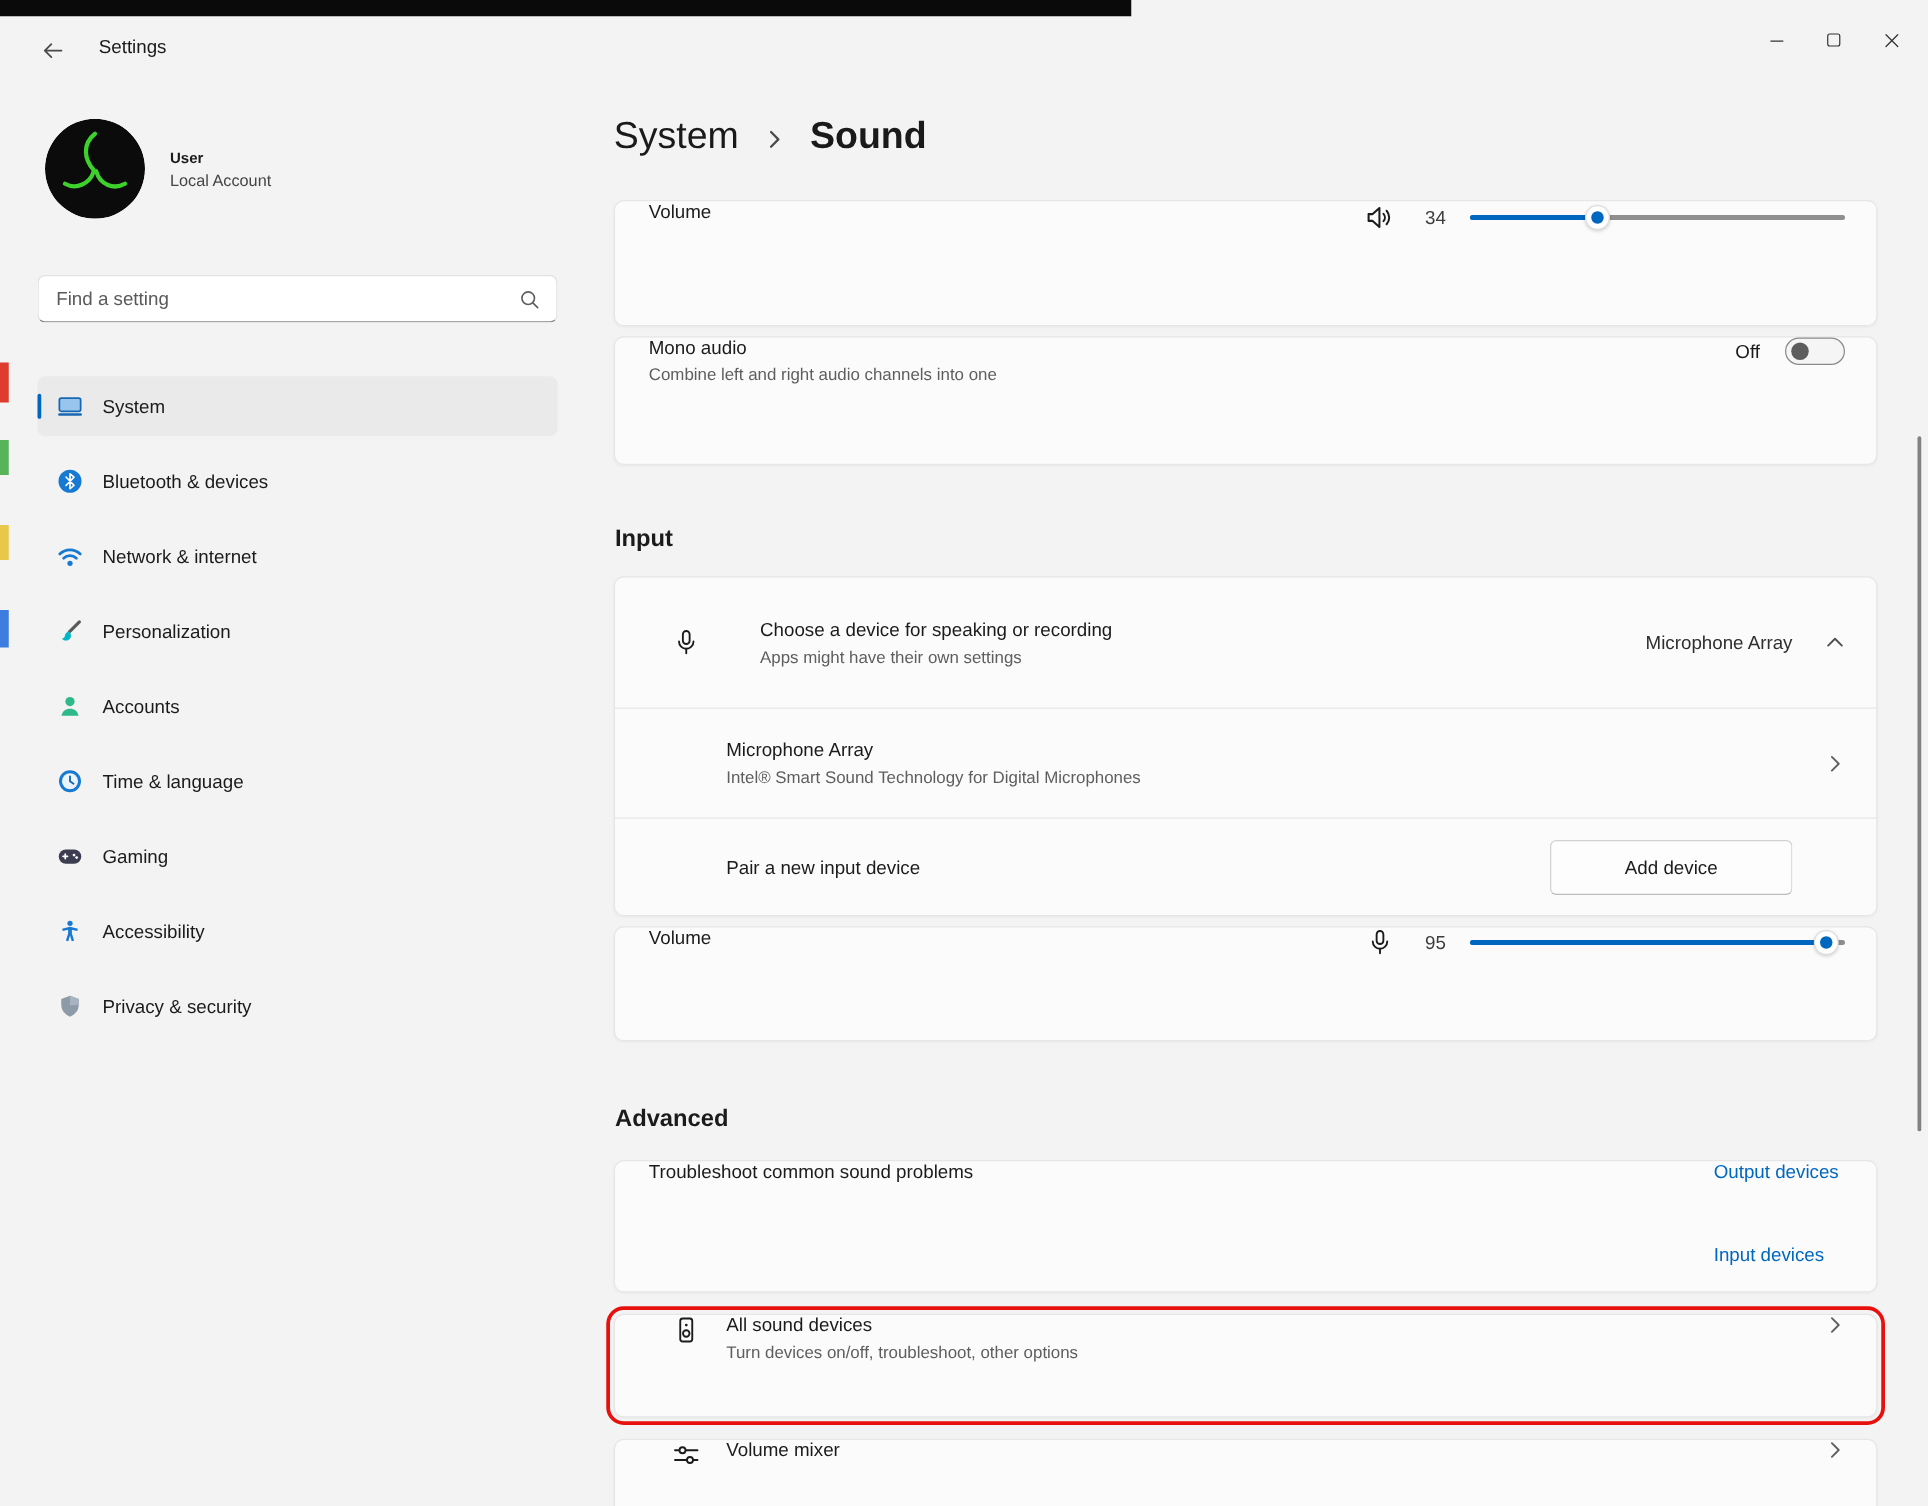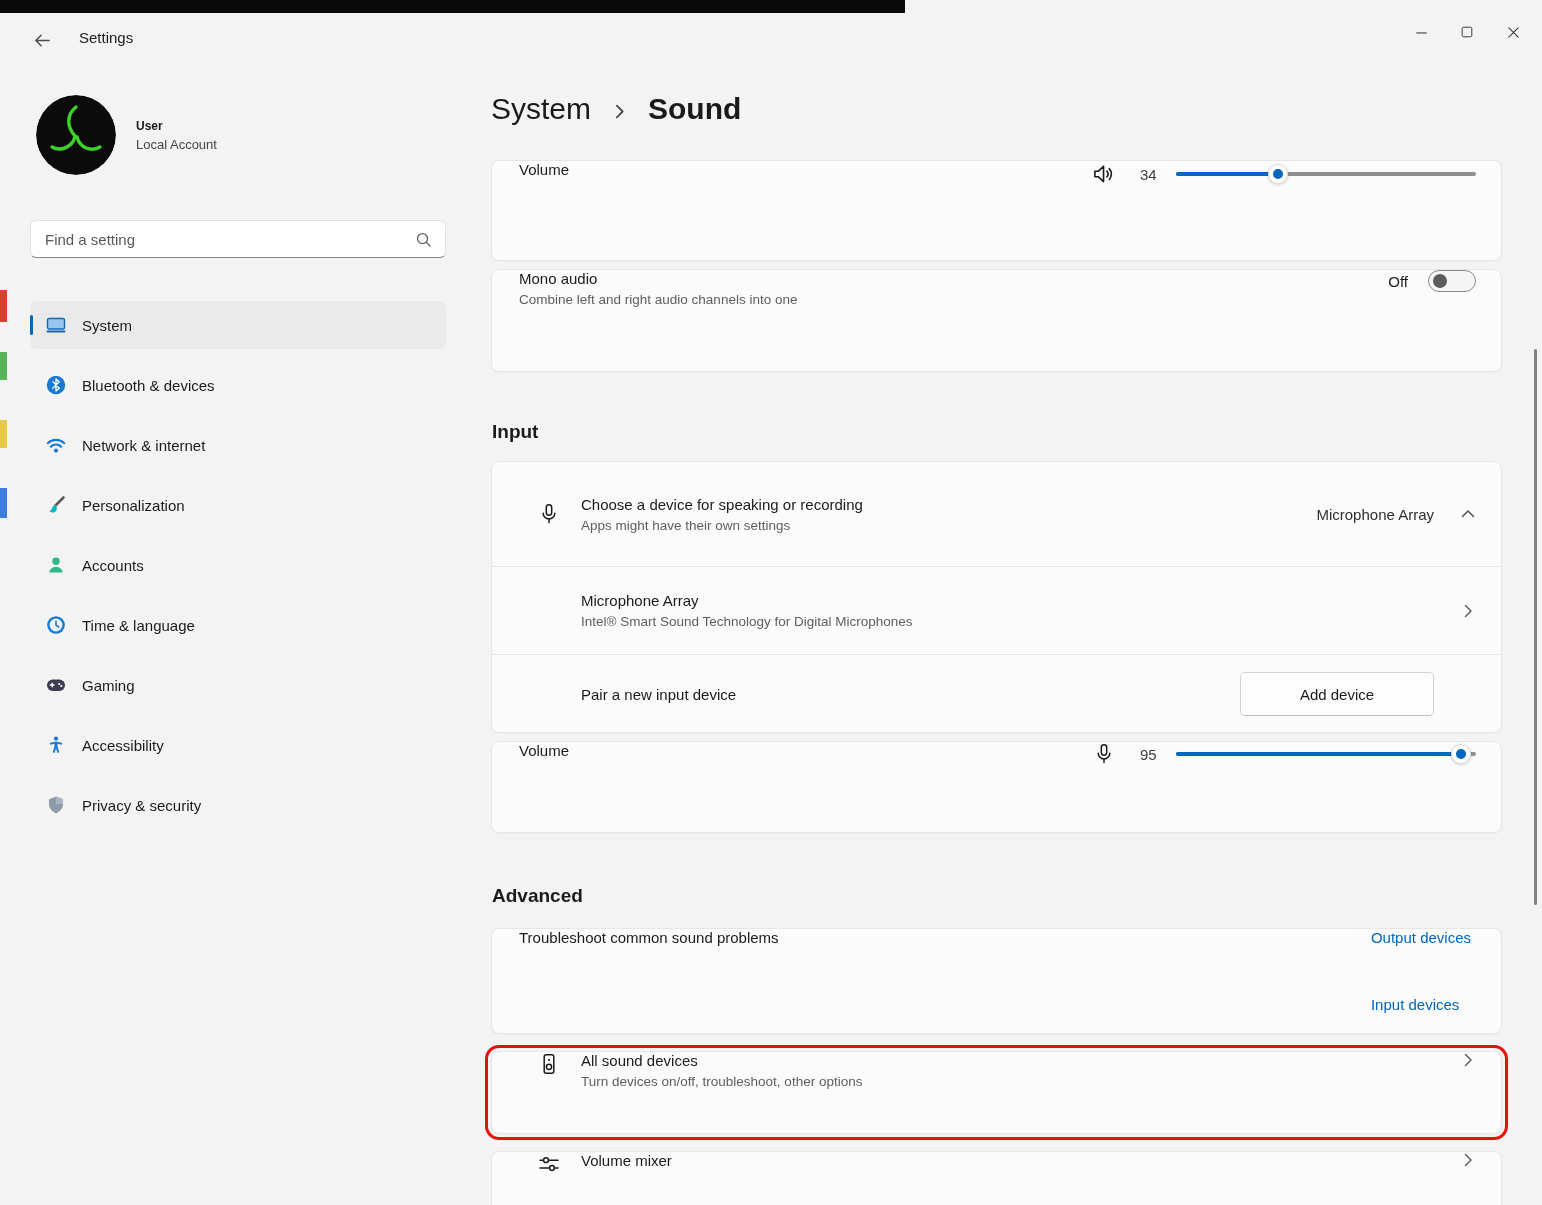--- a/index.html
+++ b/index.html
@@ -87,21 +87,21 @@
   .slider .thumb { position:absolute; top:11px; left:calc(var(--val,0) * 1%);
     width:20px; height:20px; border-radius:50%; background:#ffffff; border:1px solid #dedede;
     box-shadow:0 1px 3px rgba(0,0,0,0.18); transform:translate(-50%,-50%); }
   .slider .thumb::after { content:""; position:absolute; inset:4px; border-radius:50%; background:var(--accent,#0067c0); }
 
   .toggle-state { font-size:15px; color:#1b1b1b; margin-right:20px; }
   .toggle { position:relative; width:48px; height:22px; border:1px solid #8a8a8a; border-radius:12px; background:#f5f5f5; }
   .toggle .knob { position:absolute; left:4px; top:3px; width:14px; height:14px; border-radius:50%; background:#5d5d5d; }
 
   .ig-row { display:flex; align-items:center; padding:0 25px 0 89px; }
-  .ig-row1 { height:104px; padding-left:45px; }
+  .ig-row1 { height:104px; padding-left:45px;gap:27px; }
   .ig-row2 { height:88px; border-top:1px solid #e6e6e6; }
   .ig-row3 { height:79px; border-top:1px solid #e6e6e6; }
   .leading-icon { display:flex; margin-right:20px; }
 
   .dropdown-toggle { margin-left:auto; display:flex; align-items:center; }
   .dropdown-value { font-size:15px; color:#2f2f2f; margin-right:26px; }
   .chev { display:flex; margin-left:auto; }
   .chev-inline { display:flex; }
 
   .add-device-btn { margin-left:auto; margin-right:42px; width:194px; height:44px;

